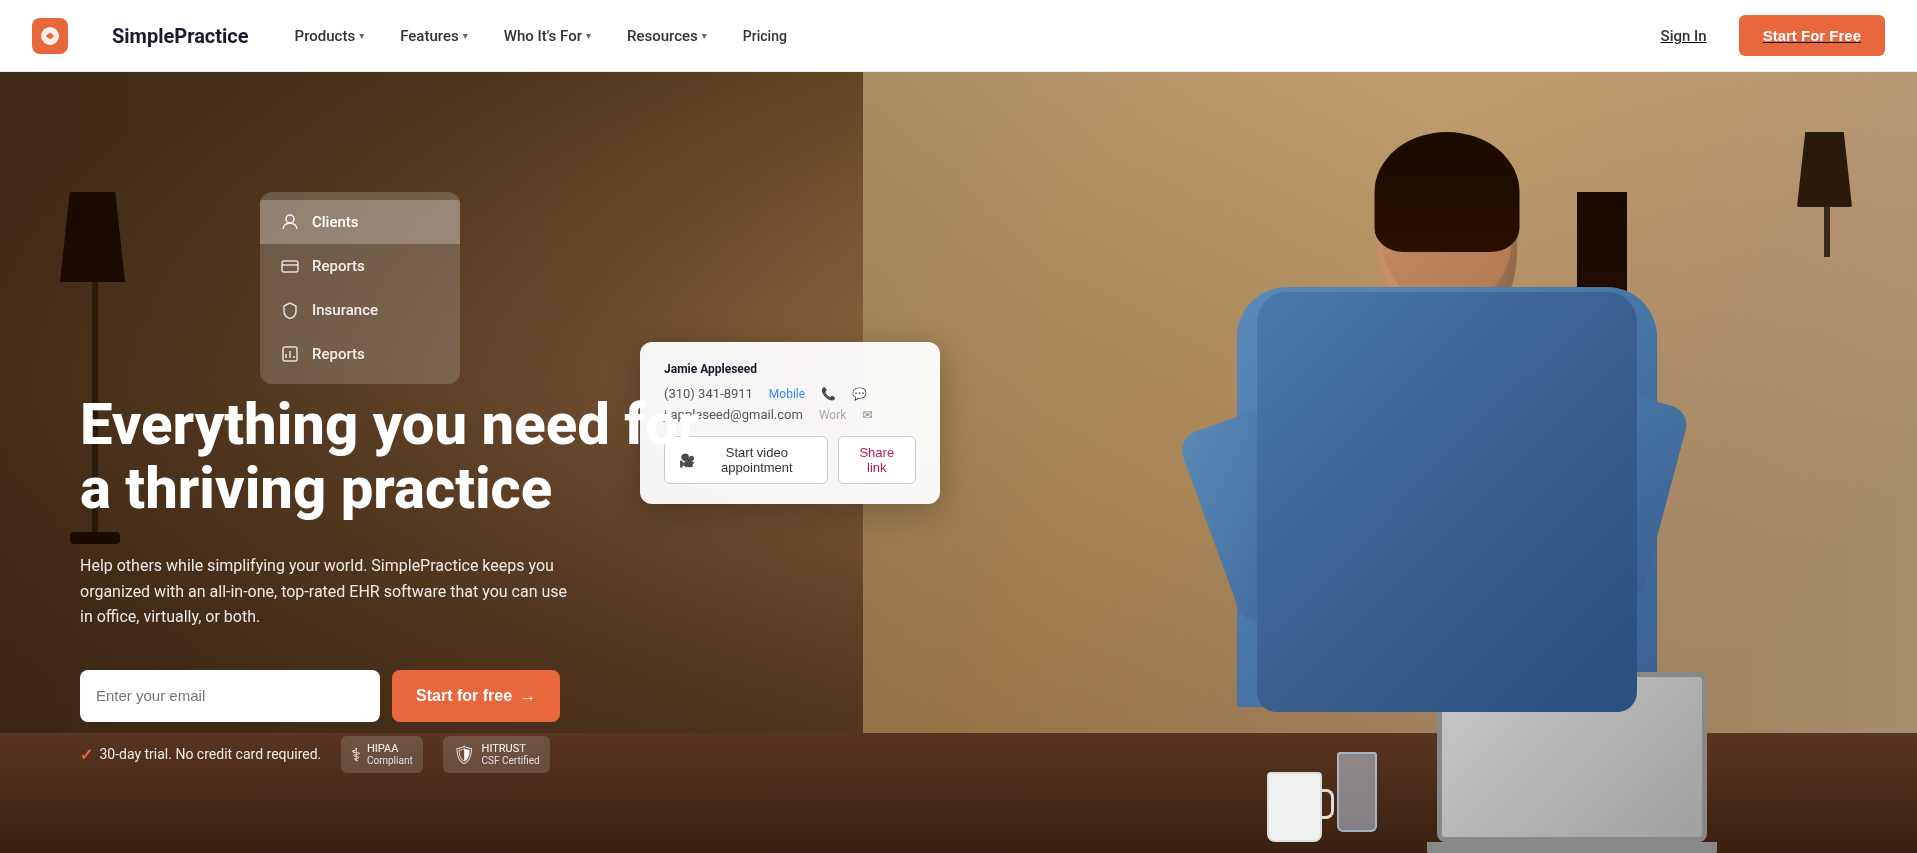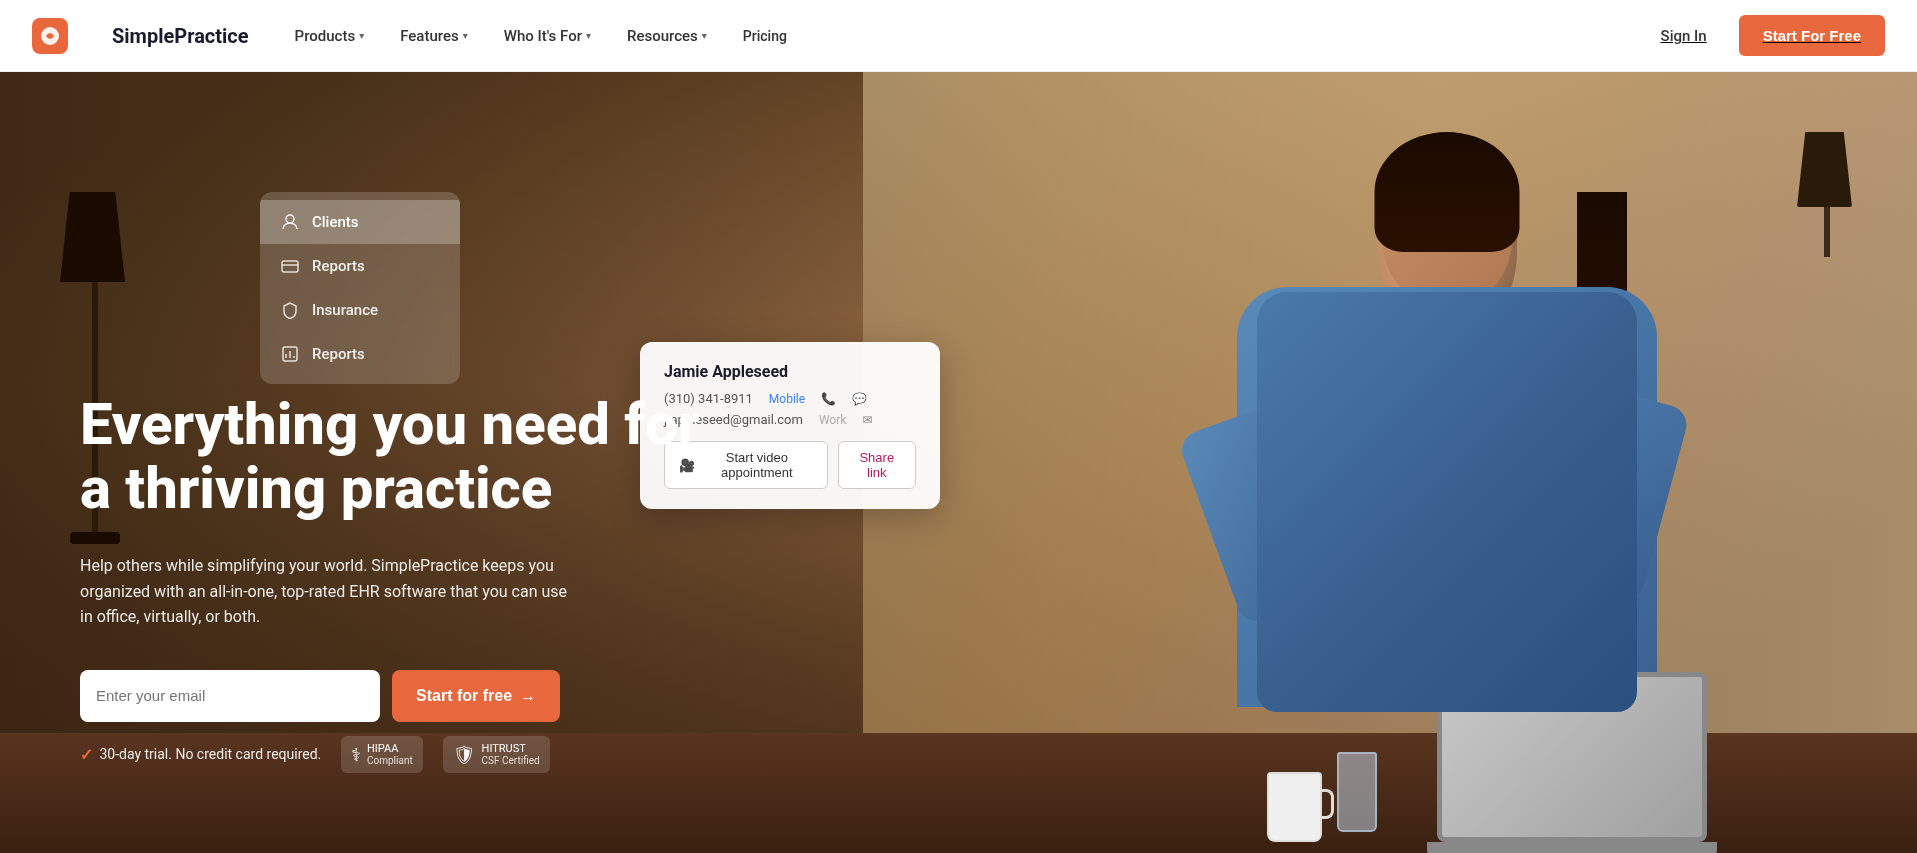--- a/index.html
+++ b/index.html
@@ -316,21 +316,21 @@
       left: 380px;
       top: 150px;
       z-index: 15;
       background: rgba(255,255,255,0.95);
       border-radius: 12px;
       padding: 20px 24px;
       width: 300px;
       box-shadow: 0 8px 32px rgba(0,0,0,0.25);
     }
     .client-name {
-      font-size: 16px;
+      font-size: 12px;
       font-weight: 700;
       color: #1a1a2e;
       margin-bottom: 10px;
     }
     .client-detail {
       display: flex;
       align-items: center;
       gap: 16px;
       font-size: 13px;
       color: #555;

